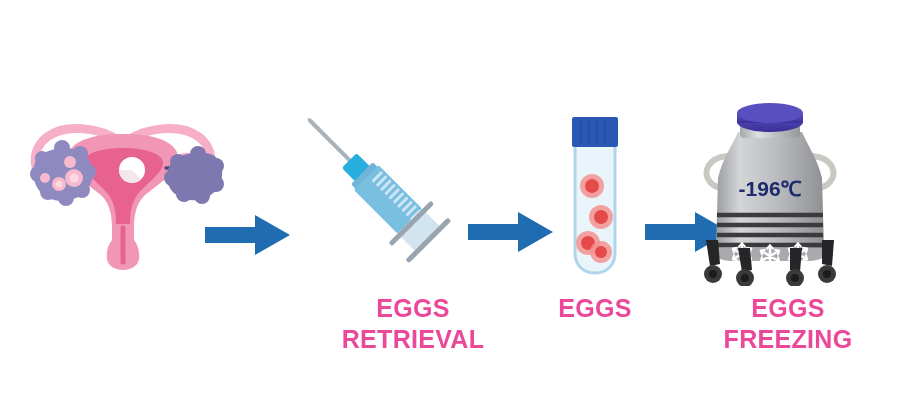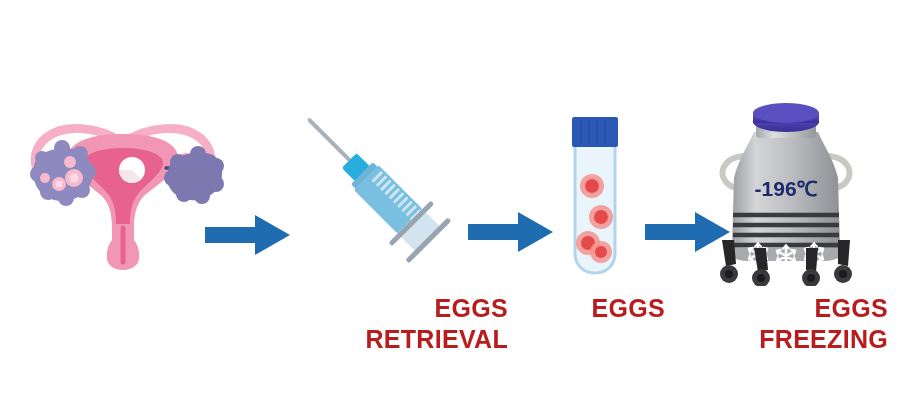--- a/index.html
+++ b/index.html
@@ -19,22 +19,22 @@
     overflow: hidden;
   }
   .stage {
     position: absolute;
   }
   .stage-art {
     position: absolute;
   }
   .stage-label {
     position: absolute;
-    text-align: right;
-    color: #b91c1c;
+    text-align: center;
+    color: #ec4899;
     font-family: "Liberation Sans", sans-serif;
     font-size: 25px;
     font-weight: 600;
     line-height: 1.22;
     letter-spacing: 0.3px;
     white-space: pre-line;
     user-select: none;
   }
   .arrow {
     position: absolute;
@@ -47,21 +47,21 @@
   #stage-syringe { left: 280px; top: 100px; width: 180px; height: 165px; }
   #label-retrieval { left: 318px; top: 293px; width: 190px; }
   
   #arrow-2 { left: 468px; top: 211px; width: 85px; height: 42px; }
   
   #stage-vial { left: 563px; top: 113px; width: 64px; height: 165px; }
   #label-eggs { left: 525px; top: 293px; width: 140px; }
   
   #arrow-3 { left: 645px; top: 211px; width: 85px; height: 42px; }
   
-  #stage-tank { left: 712px; top: 98px; width: 148px; height: 188px; }
+  #stage-tank { left: 696px; top: 98px; width: 148px; height: 188px; }
   #label-freezing { left: 688px; top: 293px; width: 200px; }
 </style>
 </head>
 <body>
 
 <div id="canvas">
 
   <div class="stage stage-art" id="stage-ovaries">
     <svg width="210" height="160" viewBox="0 0 210 160">
 

